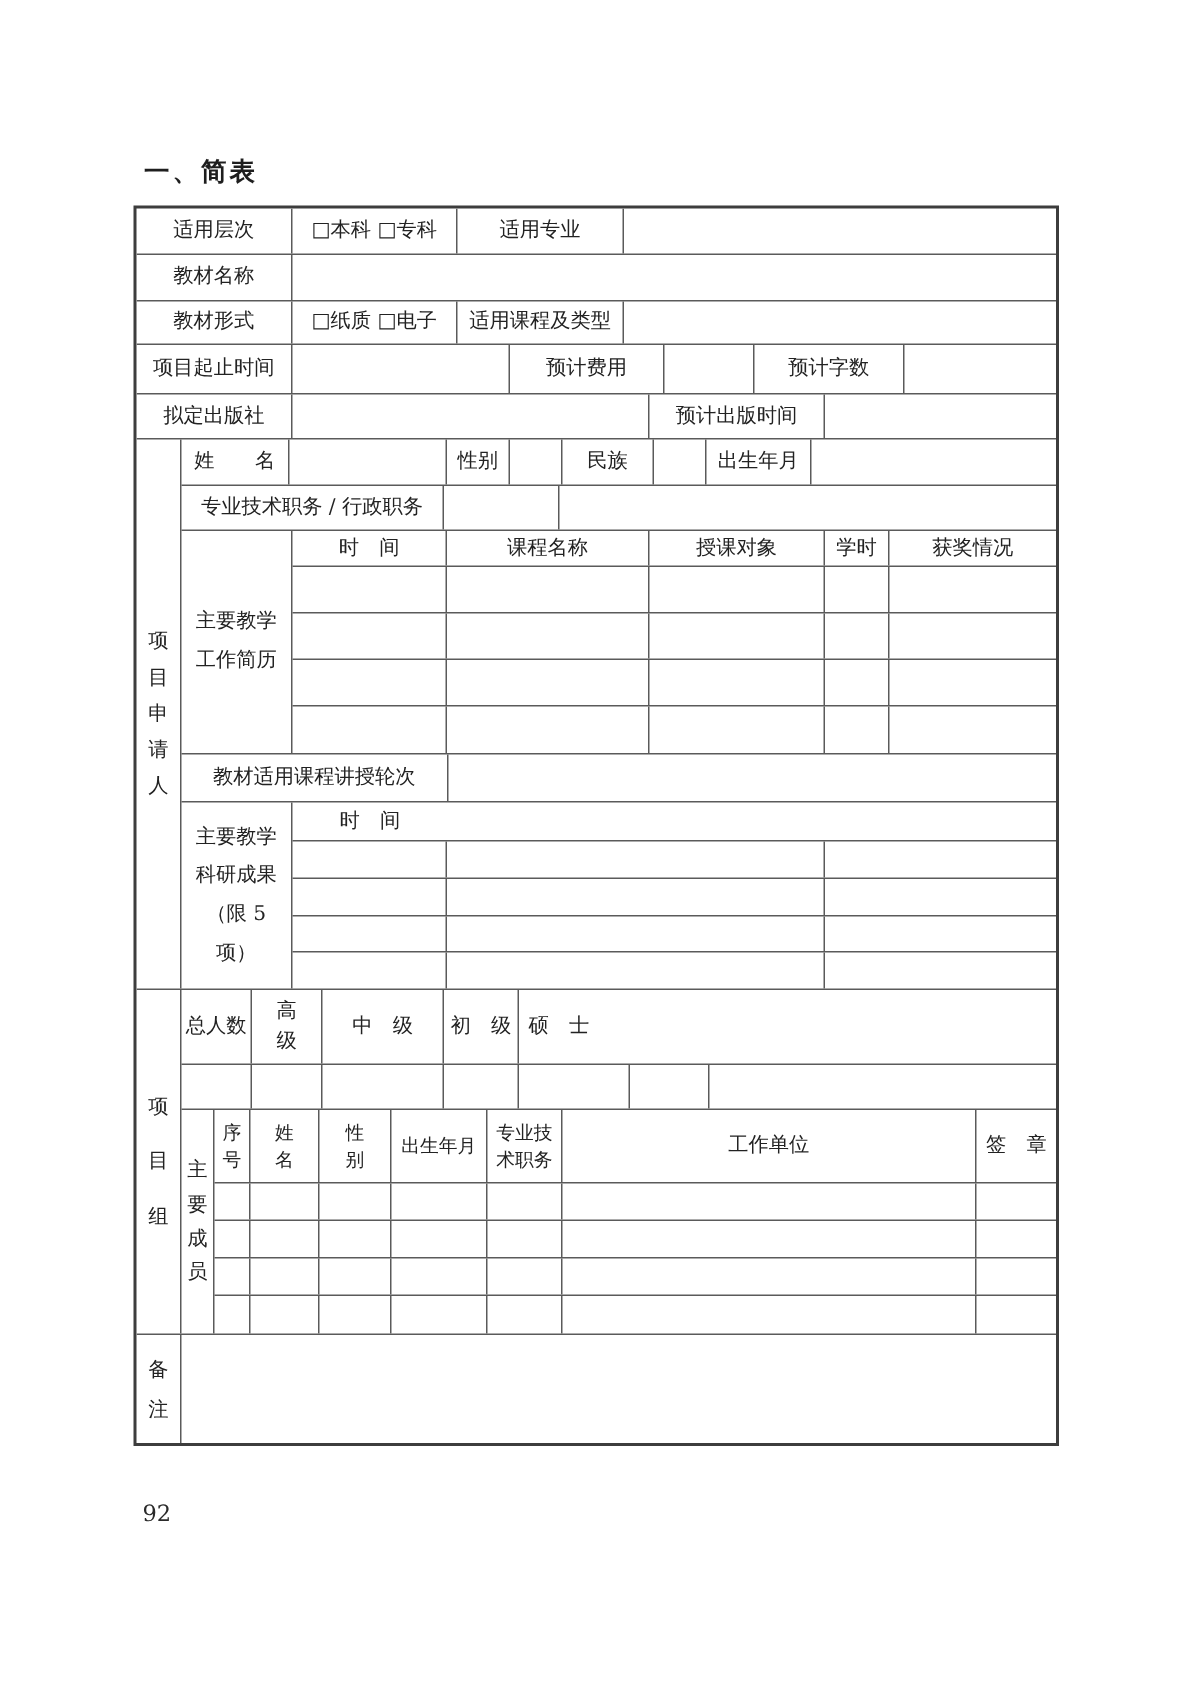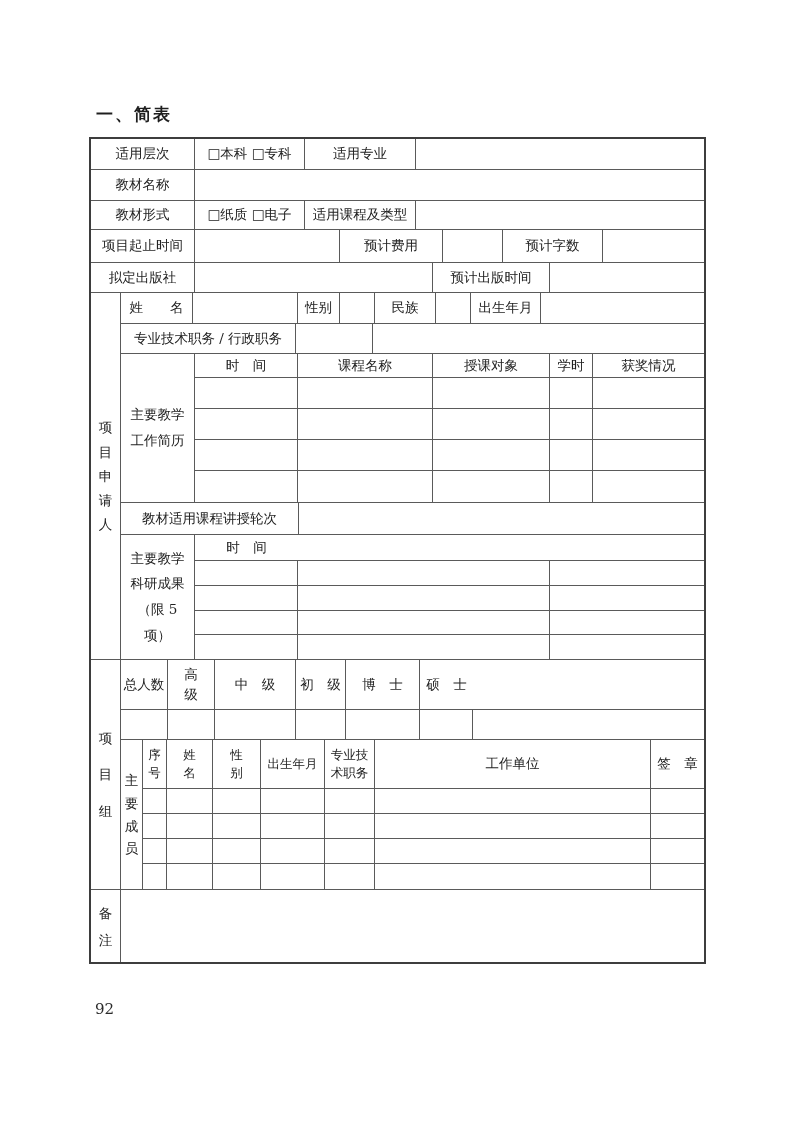--- a/index.html
+++ b/index.html
@@ -198,21 +198,20 @@
 目
 组</div>
     <div class="fcol">
 
       <div class="frow" style="height:50px">
         <div class="fcell" style="width:47px">总人数</div>
         <div class="fcell" style="width:47px">高
 级</div>
         <div class="fcell" style="width:81px">中　级</div>
         <div class="fcell" style="width:50px">初　级</div>
-        <div class="fcell" style="width:74px">博　士</div>
         <div class="fcell" style="width:53px">硕　士</div>
       </div>
 
       <div class="frow" style="height:30px">
         <div class="fcell" style="width:47px"></div>
         <div class="fcell" style="width:47px"></div>
         <div class="fcell" style="width:81px"></div>
         <div class="fcell" style="width:50px"></div>
         <div class="fcell" style="width:74px"></div>
         <div class="fcell" style="width:53px"></div>

